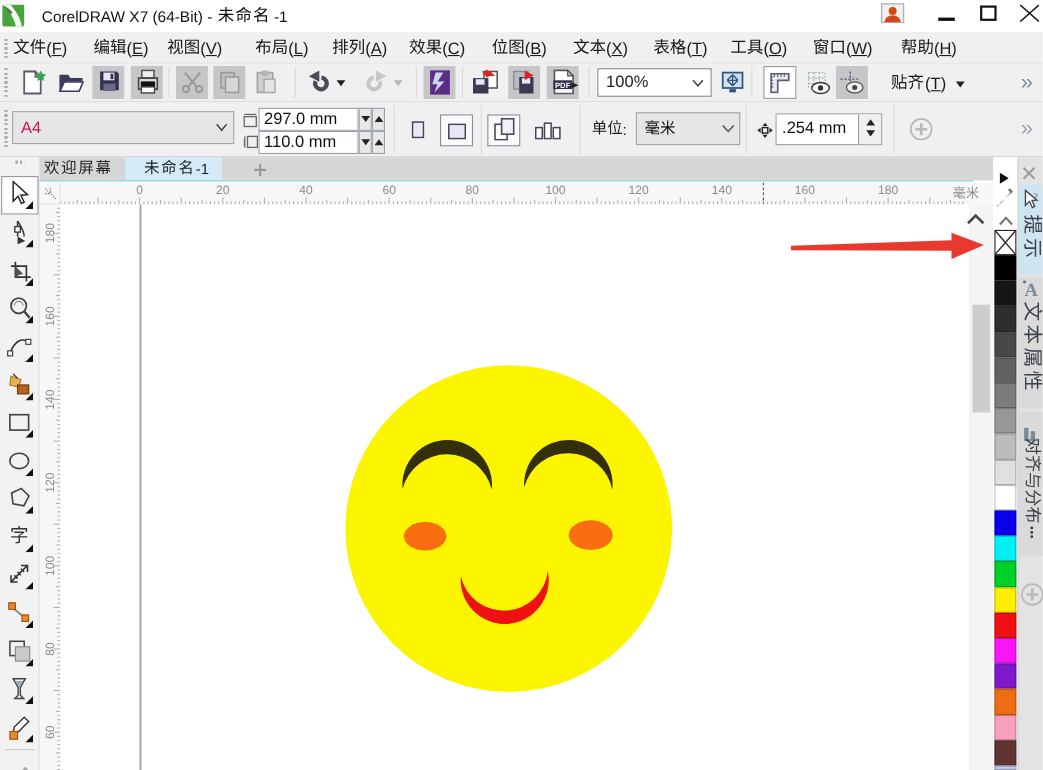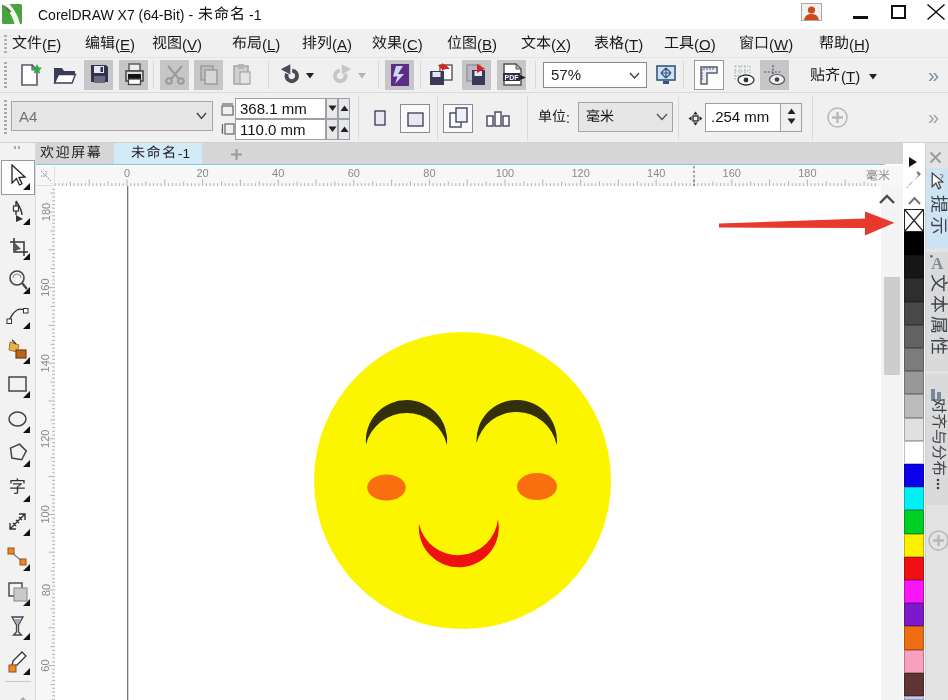--- a/index.html
+++ b/index.html
@@ -224,21 +224,21 @@
       <text x="10.5" y="16.6" font-size="7" font-weight="bold" fill="#fff" text-anchor="middle" font-family="Liberation Sans">PDF</text>
       <path d="M19 12 l6 2.5 -6 2.5 z" fill="#222"></path>
     </svg>
 <div class="abs" style="left:153px;top:61px;width:1px;height:28px;background:#dadada"></div>
 <div class="abs" style="left:268px;top:61px;width:1px;height:28px;background:#dadada"></div>
 <div class="abs" style="left:378px;top:61px;width:1px;height:28px;background:#dadada"></div>
 <div class="abs" style="left:420px;top:61px;width:1px;height:28px;background:#dadada"></div>
 <div class="abs" style="left:535px;top:61px;width:1px;height:28px;background:#dadada"></div>
 <div class="abs" style="left:683px;top:61px;width:1px;height:28px;background:#dadada"></div>
 <div class="abs" style="left:543px;top:62px;width:104px;height:26px;background:#fff;border:1px solid #8a8a8a"></div>
-<div class="txt" style="left:551px;top:66px;font-size:15px;color:#222">57%</div>
+<div class="txt" style="left:551px;top:66px;font-size:15px;color:#222">100%</div>
 <svg class="abs" style="left:629px;top:72px" width="11" height="7" viewBox="0 0 11 7">
       <path d="M1 1 L5.5 6 L10 1" fill="none" stroke="#444" stroke-width="1.4"></path>
     </svg>
 <svg class="abs" style="left:655px;top:64px" width="22" height="22" viewBox="0 0 22 22">
 <rect x="2" y="2" width="18" height="14" fill="#cfe0f2" stroke="#33557e" stroke-width="1.6"></rect>
       <path d="M11 4 v10 M6 9 h10 M11 4 l-2.5 2.5 M11 4 l2.5 2.5 M11 14 l-2.5 -2.5 M11 14 l2.5 -2.5 M6 9 l2.5 -2.5 M6 9 l2.5 2.5 M16 9 l-2.5 -2.5 M16 9 l-2.5 2.5" stroke="#33557e" stroke-width="1.2" fill="none"></path>
       <rect x="8" y="17" width="6" height="3" fill="#33557e"></rect>
     </svg>
 <svg class="abs" style="left:700px;top:66px" width="19" height="19" viewBox="0 0 19 19">
 <path d="M1 1 h16 v6 h-10 v11 h-6 z" fill="#e8edf4" stroke="#5b5b74" stroke-width="1.5"></path>
@@ -263,35 +263,35 @@
       <use href="#g41" transform="translate(15,12.0) scale(0.0150)"></use>
     </svg>
 <div class="txt" style="left:841px;top:68px;font-size:15px">(<span style="text-decoration:underline">T</span>)</div>
 <svg class="abs" style="left:868px;top:73px" width="10" height="7" viewBox="0 0 10 7">
       <path d="M1 1 h8 L5 6.5 Z" fill="#222"></path>
     </svg>
 <div class="txt" style="left:928px;top:64px;font-size:20px;color:#7a8aa0">»</div>
 <div class="abs" style="left:0;top:93px;width:948px;height:50px;background:#f0f0f0;border-bottom:1px solid #d0d0d0"></div>
 <div class="abs" style="left:4px;top:100px;width:3px;height:36px;background:repeating-linear-gradient(#aaa 0 2px,transparent 2px 4px)"></div>
 <div class="abs" style="left:11px;top:101px;width:202px;height:30px;background:#e6e6e6;border:1px solid #a5a5a5"></div>
-<div class="txt" style="left:19px;top:108px;font-size:15px;color:#737373">A4</div>
+<div class="txt" style="left:19px;top:108px;font-size:15px;color:#be185d">A4</div>
 <svg class="abs" style="left:196px;top:112px" width="11" height="8" viewBox="0 0 11 8">
       <path d="M1 1 L5.5 6.5 L10 1" fill="none" stroke="#444" stroke-width="1.4"></path>
     </svg>
 <svg class="abs" style="left:221px;top:103px" width="13" height="14" viewBox="0 0 13 14">
       <rect x="1" y="3" width="11" height="9" fill="none" stroke="#666" stroke-width="1.2"></rect>
       <path d="M1 1 h11" stroke="#666" stroke-width="1.2"></path>
     </svg>
 <svg class="abs" style="left:221px;top:122px" width="14" height="14" viewBox="0 0 14 14">
       <rect x="4" y="2" width="9" height="10" fill="none" stroke="#666" stroke-width="1.2"></rect>
       <path d="M1.5 2 v10 M1 3 l0 0" stroke="#666" stroke-width="1.2"></path>
       <text x="0" y="11" font-size="8" fill="#666" font-family="Liberation Sans">I</text>
     </svg>
 <div class="abs" style="left:235px;top:98px;width:91px;height:21px;background:#fff;border:1px solid #9a9fa8"></div>
-    <div class="txt" style="left:240px;top:100px;font-size:15px;color:#111">368.1 mm</div>
+    <div class="txt" style="left:240px;top:100px;font-size:15px;color:#111">297.0 mm</div>
 <div class="abs" style="left:235px;top:119px;width:91px;height:21px;background:#fff;border:1px solid #9a9fa8"></div>
     <div class="txt" style="left:240px;top:121px;font-size:15px;color:#111">110.0 mm</div>
 <div class="abs" style="left:326px;top:98px;width:12px;height:21px;background:#e8e8e8;border:1px solid #9a9fa8"></div>
 <svg class="abs" style="left:328px;top:105px" width="9" height="7" viewBox="0 0 9 7">
       <path d="M0.5 0.5 h8 L4.5 6 Z" fill="#222"></path>
     </svg>
 <div class="abs" style="left:338px;top:98px;width:12px;height:21px;background:#e8e8e8;border:1px solid #9a9fa8"></div>
 <svg class="abs" style="left:340px;top:105px" width="9" height="7" viewBox="0 0 9 7">
       <path d="M0.5 6 h8 L4.5 0.5 Z" fill="#222"></path>
     </svg>

